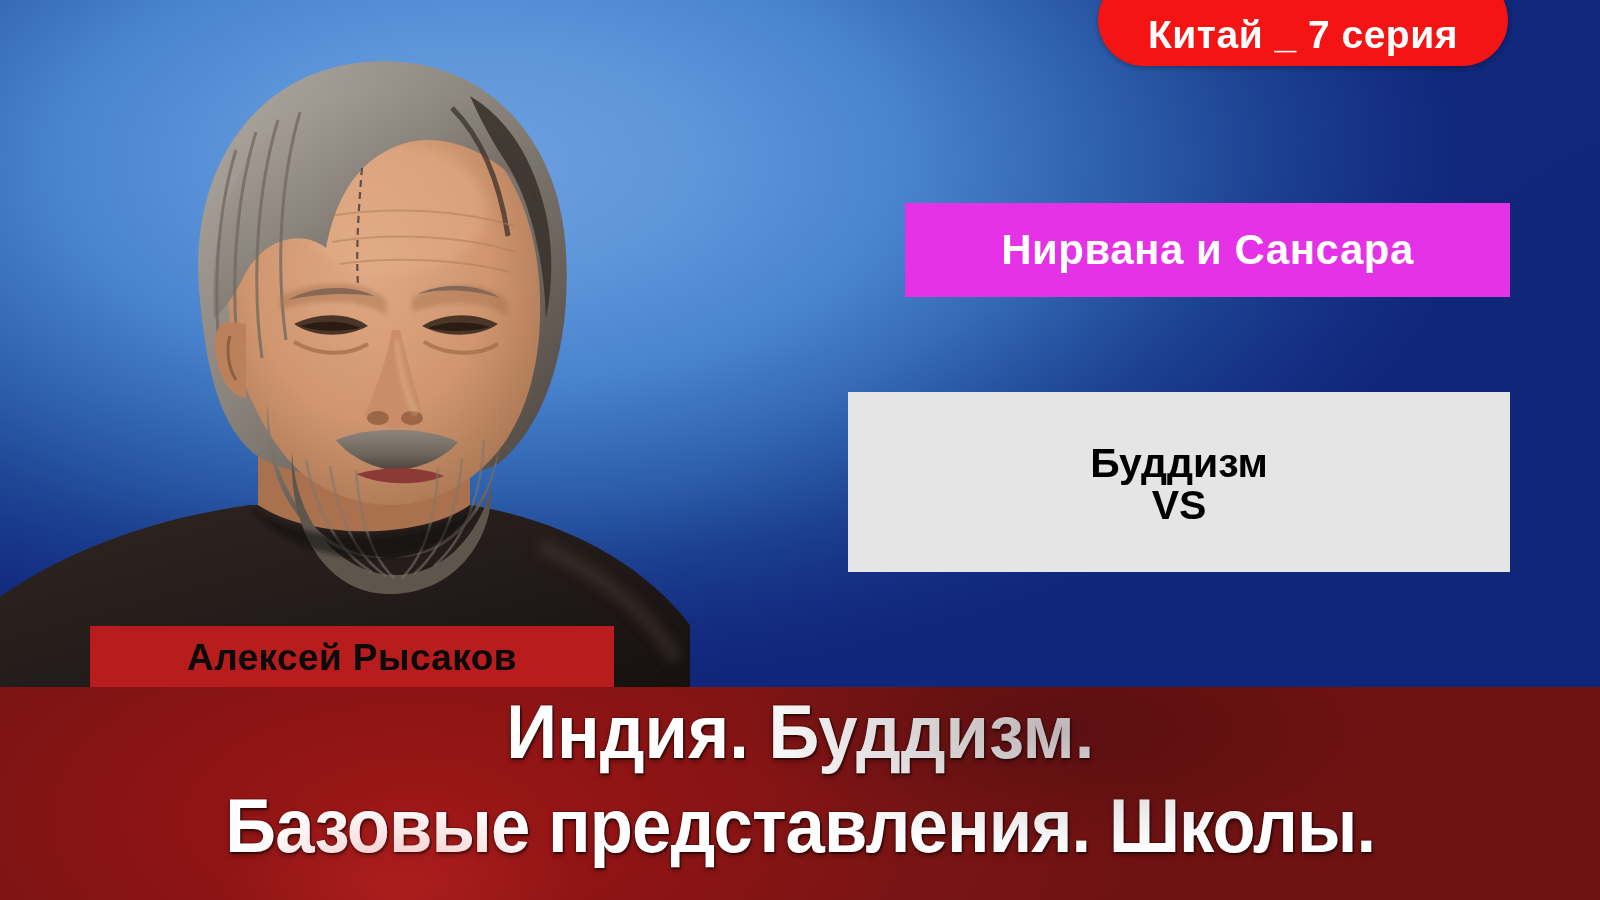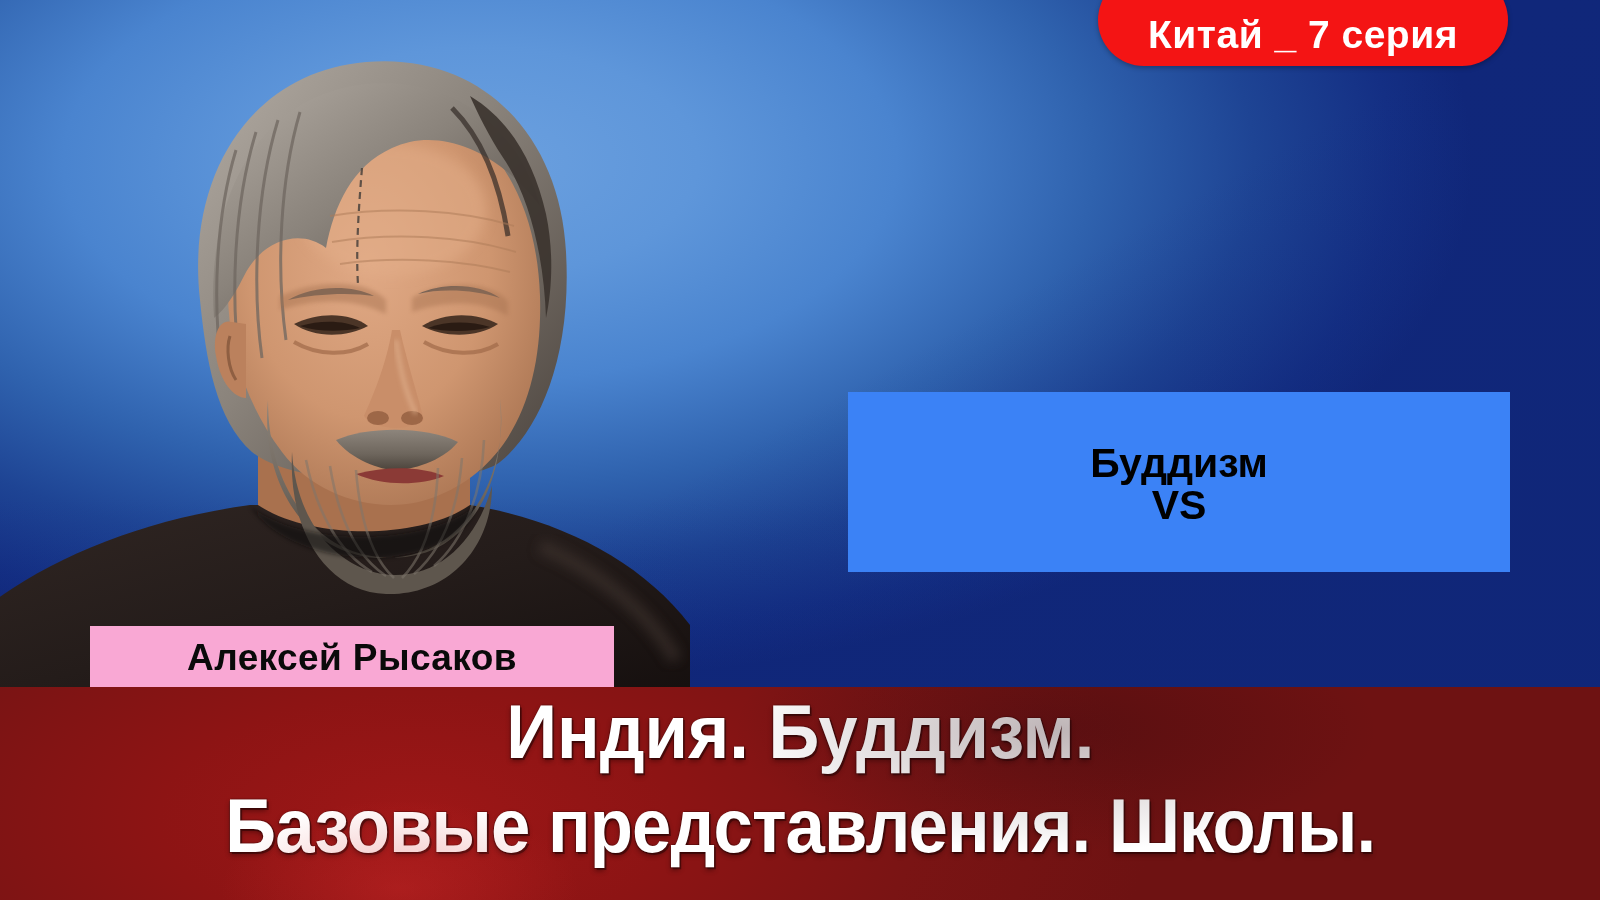--- a/index.html
+++ b/index.html
@@ -93,21 +93,21 @@
     letter-spacing: 0.5px;
   }
 
   
   .box-green {
     position: absolute;
     left: 848px;
     top: 392px;
     width: 662px;
     height: 180px;
-    background: #3b82f6;
+    background: #e5e5e5;
     display: flex;
     flex-direction: column;
     align-items: center;
     justify-content: center;
     padding-top: 4px;
     box-sizing: border-box;
   }
   .box-green .line {
     color: #000000;
     font-weight: bold;
@@ -119,21 +119,21 @@
   .box-green .l2 { font-size: 41px; }
   .box-green .l3 { font-size: 41px; letter-spacing: -0.5px; }
 
   
   .nameplate {
     position: absolute;
     left: 90px;
     top: 626px;
     width: 524px;
     height: 64px;
-    background: #f9a8d4;
+    background: #b91c1c;
     display: flex;
     align-items: center;
     justify-content: center;
   }
   .nameplate span {
     color: #0a0a0a;
     font-size: 37px;
     font-weight: bold;
     white-space: nowrap;
     letter-spacing: 0.4px;
@@ -314,20 +314,23 @@
       <path d="M 250 506 C 300 546 420 548 476 506 C 470 534 430 556 376 558 C 318 558 272 538 250 506 Z" fill="#0f0b0a" opacity="0.55" filter="url(#soft)"></path>
 
       <path d="M 540 546 C 600 572 650 614 676 660" stroke="#473a36" stroke-width="14" fill="none" opacity="0.5" filter="url(#softer)"></path>
     </svg>
   </div>
 
   <div class="badge-series">
     <span>Китай _ 7 серия</span>
   </div>
 
+  <div class="box-magenta">
+    <span>Нирвана  и  Сансара</span>
+  </div>
 
   <div class="box-green">
     <div class="line l1">Буддизм</div>
     <div class="line l2">VS</div>
   </div>
 
   <div class="nameplate">
     <span>Алексей  Рысаков</span>
   </div>
 

